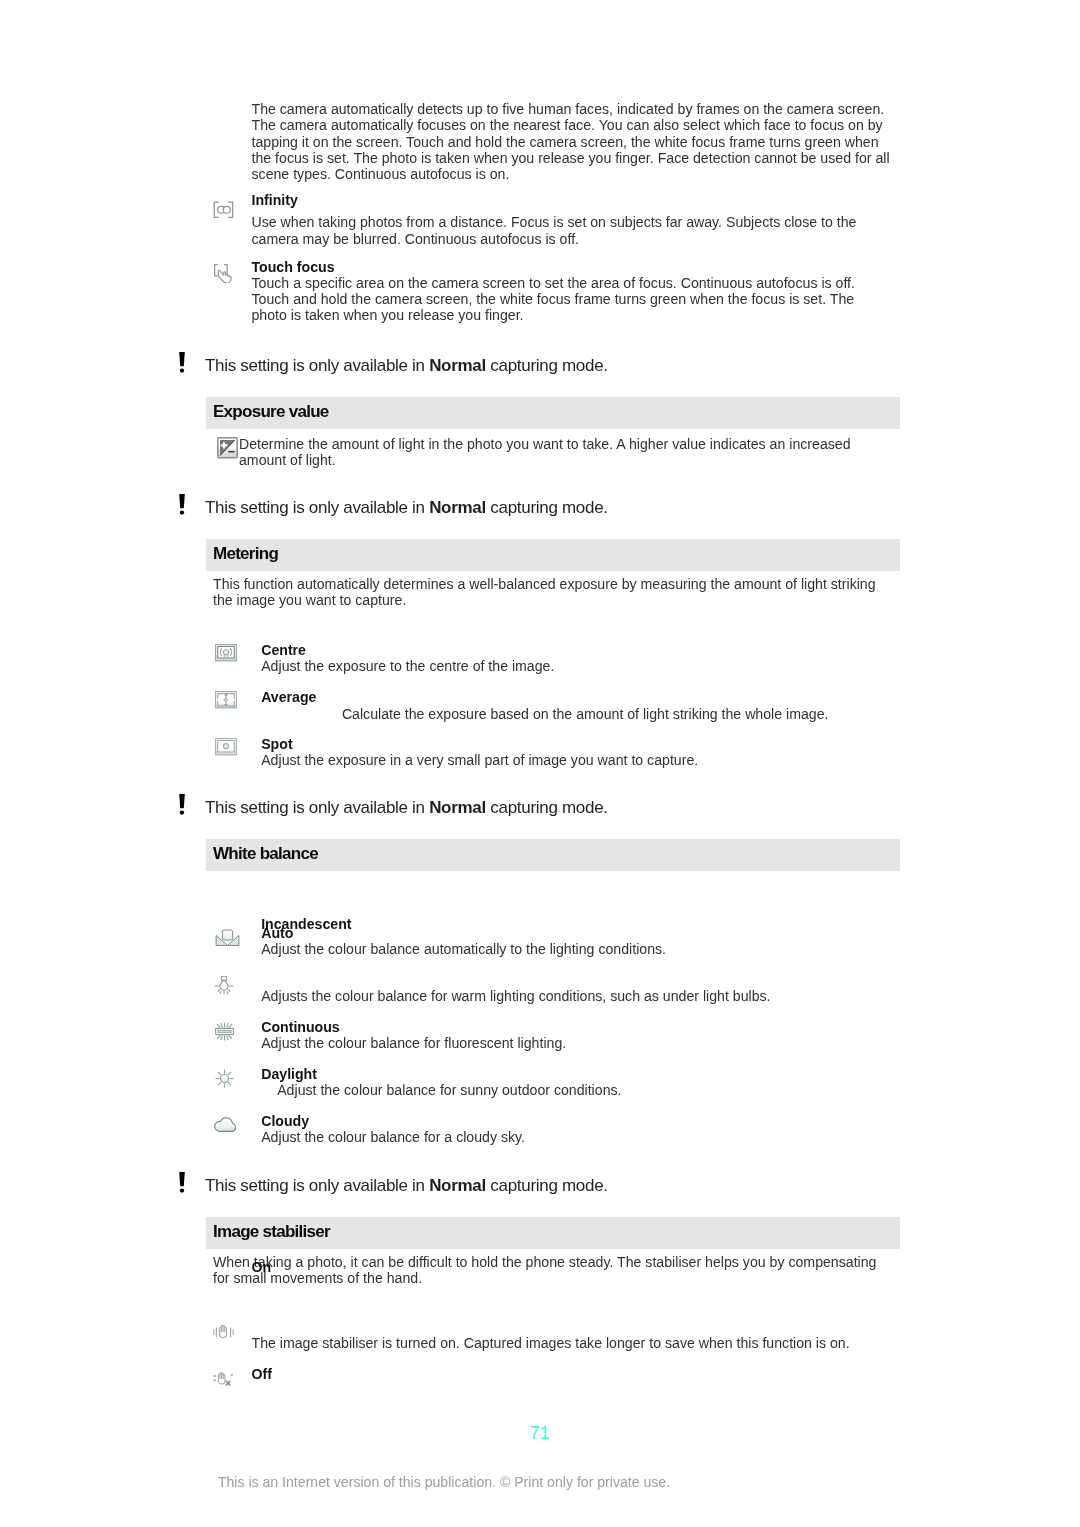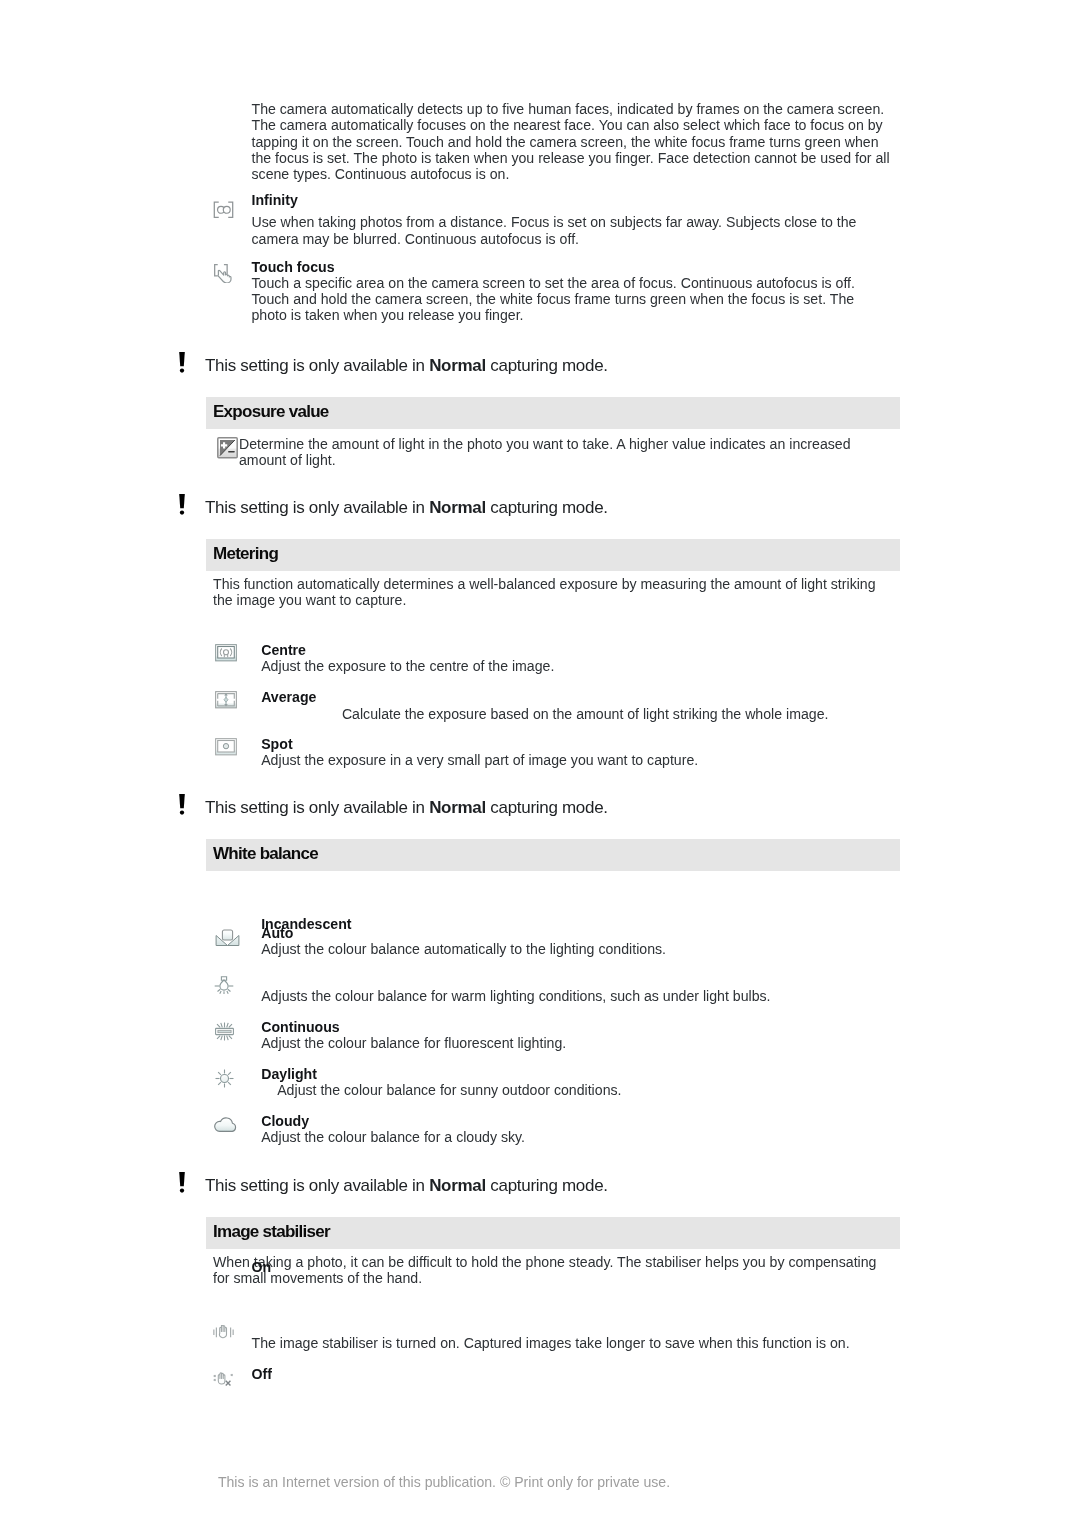--- a/index.html
+++ b/index.html
@@ -298,14 +298,15 @@
           <path d="M39.2 4.4 l-3.6 3.6"></path>
         </g>
         <path d="M10.6 16.0 V7.0 a1.65 1.65 0 0 1 3.3 0 V12.8 V3.4 a1.65 1.65 0 0 1 3.3 0 V12.8 V4.4 a1.65 1.65 0 0 1 3.3 0 V12.8 V7.4 a1.65 1.65 0 0 1 3.3 0 V17.8 a6.1 6.1 0 0 1 -6.1 6.1 h-1.0 a6.1 6.1 0 0 1 -6.1 -6.1 Z" fill="#fdfefe" stroke="#a0a7a8" stroke-width="2.1" stroke-linejoin="round"></path>
         <g fill="none" stroke="#80878a" stroke-width="2.8" stroke-linecap="butt">
           <path d="M25.5 17.5 l9.4 9.4"></path>
           <path d="M34.9 17.5 l-9.4 9.4"></path>
         </g>
       </svg></span>
   <div class="ititle" style="left:251.5px;top:1365.5px;">Off</div>
 
+  <div class="pagenum" style="top:1423px;">71</div>
   <div class="footer" style="top:1474px;">This is an Internet version of this publication. © Print only for private use.</div>
 </div>
 
 </body></html>

